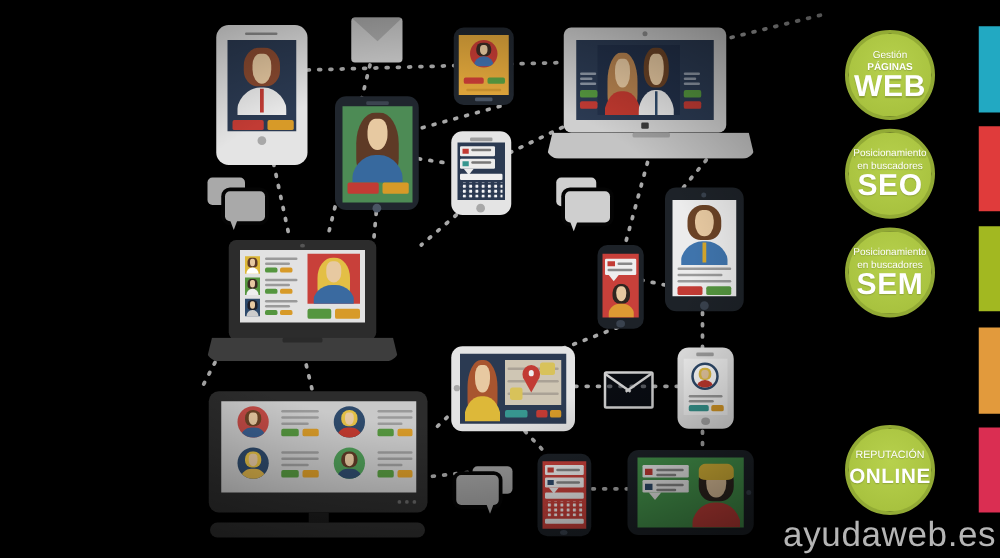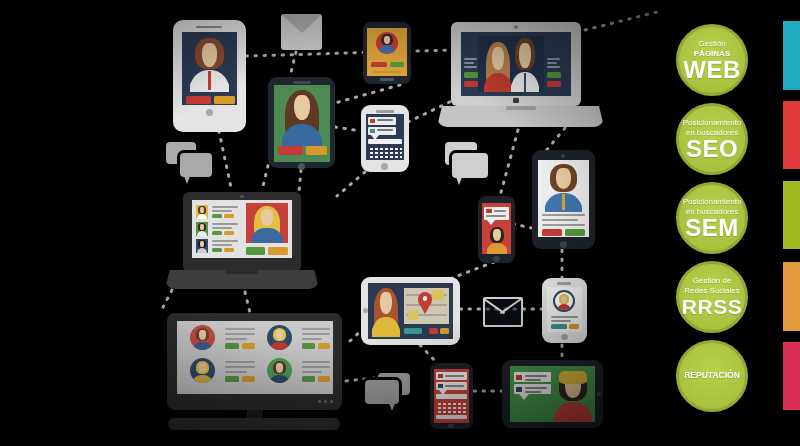--- a/index.html
+++ b/index.html
@@ -53,21 +53,21 @@
   .badge{position:absolute;left:676px;width:72px;height:72px;border-radius:50%;
       border:3px solid var(--lime_rim,#92aa35);
       background:radial-gradient(circle at 50% 40%,var(--lime1,#b7d14d),var(--lime2,#a3bd3a));
       display:flex;flex-direction:column;align-items:center;justify-content:center;
       color:#fff;text-align:center;text-shadow:0 1px 1px rgba(0,0,0,.18);}
   .badge .t1,.badge .t2{font-size:8px;line-height:9.5px;white-space:nowrap;}
   .badge .t2:empty{display:none;}
   .badge .main{font-weight:bold;font-size:24px;line-height:23px;letter-spacing:.5px;white-space:nowrap;}
   .badge.b0 .t2{font-weight:bold;}
   .badge.b3 .main{font-size:21px;}
-  .badge.b4 .t1{font-weight:bold;font-size:8.5px;}
+  .badge.b4 .t1{font-weight:normal;font-size:8.5px;}
   .badge.b4 .main{font-size:16.5px;margin-top:1px;}
   
   .edgebar{position:absolute;left:783px;width:17px;}
   
   .watermark{position:absolute;right:3px;bottom:2px;font-size:28px;letter-spacing:.5px;color:#b5b5b5;}
 </style>
 </head>
 <body>
 
 <div class="stage" style="background-color: rgb(0, 0, 0);">
@@ -462,30 +462,27 @@
   <div class="badge b1" style="top:103px;">
     <span class="t1">Posicionamiento</span>
     <span class="t2">en buscadores</span>
     <span class="main">SEO</span>
   </div>
   <div class="badge b2" style="top:182px;">
     <span class="t1">Posicionamiento</span>
     <span class="t2">en buscadores</span>
     <span class="main">SEM</span>
   </div>
-  <div class="badge b3" style="top:261px;">
-    <span class="t1">Gestión de</span>
-    <span class="t2">Redes Sociales</span>
-    <span class="main">RRSS</span>
-  </div>
   <div class="badge b4" style="top:340px;">
     <span class="t1">REPUTACIÓN</span>
 
+    <span class="main">ONLINE</span>
   </div>
 
   <i class="edgebar" style="top: 21px; height: 69px; background-color: rgb(34, 169, 194);"></i>
   <i class="edgebar" style="top: 101px; height: 68px; background-color: rgb(224, 59, 59);"></i>
   <i class="edgebar" style="top: 181px; height: 68px; background-color: rgb(162, 184, 33);"></i>
   <i class="edgebar" style="top: 262px; height: 69px; background-color: rgb(226, 154, 60);"></i>
   <i class="edgebar" style="top: 342px; height: 68px; background-color: rgb(218, 46, 82);"></i>
 
+  <div class="watermark">ayudaweb.es</div>
 
 </div>
 
 </body></html>

